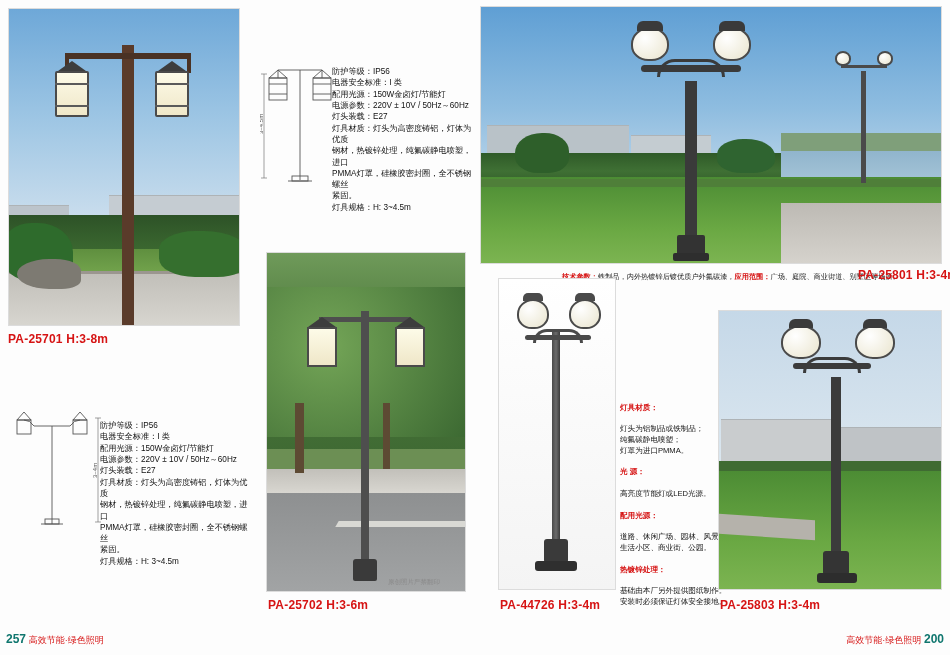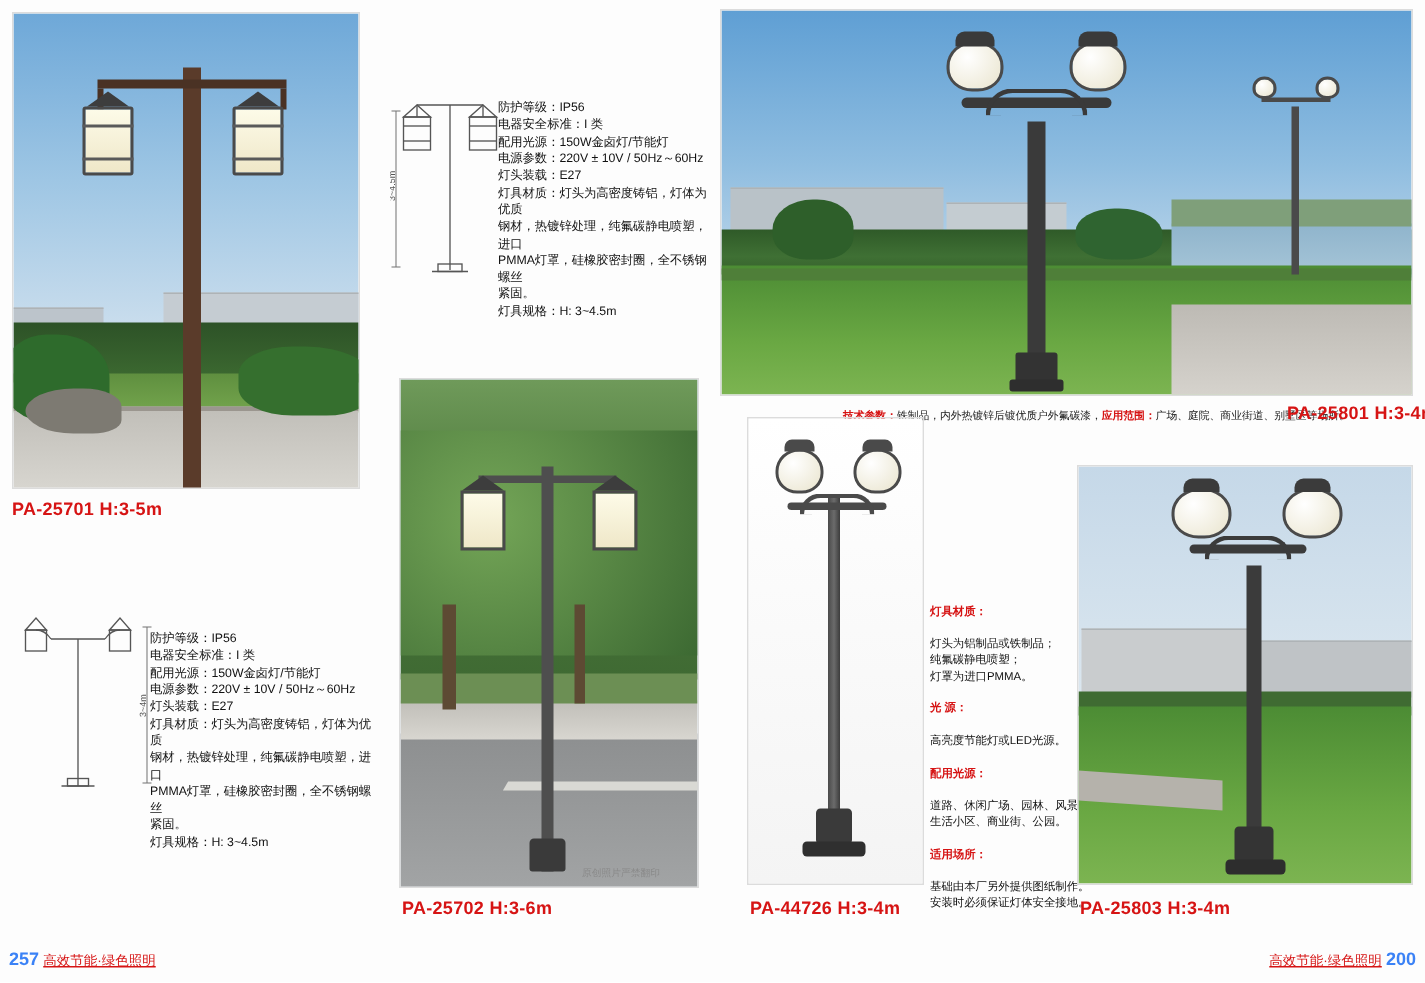--- a/index.html
+++ b/index.html
@@ -125,25 +125,25 @@
 
   
   .footer-left, .footer-right {
     position: absolute; bottom: 8px;
     font-size: 10px;
     color: #d61414;
     white-space: nowrap;
   }
   .pagenum {
     display: inline-block;
-    color: #3b82f6;
+    color: #0f766e;
     font-weight: bold;
     font-size: 12px;
   }
-  .footer-text { color: #d61414; font-size: 9px; text-decoration: underline; }
+  .footer-text { color: #d61414; font-size: 9px; }
   .footer-left { left: 6px; }
   .footer-right { right: 6px; }
 </style>
 </head>
 <body>
 
 <div class="page">
 
   <div class="photo" style="left:8px; top:8px; width:232px; height:318px; border:1px solid #dcdcdc;">
     <div class="sky sky-blue"></div>
@@ -164,21 +164,21 @@
     <div class="lantern-top" style="left:149px; top:52px;"></div>
     <div style="position:absolute;left:46px;top:74px;width:34px;height:2px;background:#5a5a5a;"></div>
     <div style="position:absolute;left:146px;top:74px;width:34px;height:2px;background:#5a5a5a;"></div>
     <div style="position:absolute;left:46px;top:96px;width:34px;height:2px;background:#5a5a5a;"></div>
     <div style="position:absolute;left:146px;top:96px;width:34px;height:2px;background:#5a5a5a;"></div>
 
     <div style="position:absolute;left:-6px;top:214px;width:70px;height:58px;background:#2e6b2c;border-radius:40% 50% 30% 40%;"></div>
     <div style="position:absolute;left:150px;top:222px;width:90px;height:46px;background:#356f2e;border-radius:40% 50% 35% 40%;"></div>
     <div style="position:absolute;left:8px;top:250px;width:64px;height:30px;background:#7d7a72;border-radius:50% 40% 30% 50%;"></div>
   </div>
-  <div class="code" style="left:8px; top:332px;">PA-25701  H:3-5m</div>
+  <div class="code" style="left:8px; top:332px;">PA-25701  H:3-8m</div>
 
   <div class="drawing" style="left:260px; top:48px;">
     <svg width="80" height="140" viewBox="0 0 80 140">
       <g stroke="#555" fill="none" stroke-width="0.9">
         <line x1="40" y1="22" x2="40" y2="132"></line>
         <line x1="18" y1="22" x2="62" y2="22"></line>
         <line x1="18" y1="22" x2="18" y2="30"></line>
         <line x1="62" y1="22" x2="62" y2="30"></line>
         <rect x="9" y="30" width="18" height="22"></rect>
         <polygon points="9,30 18,22 27,30"></polygon>
@@ -319,21 +319,21 @@
   <div class="redspec" style="left:620px; top:392px; width:120px;">
     <span class="hd">灯具材质：</span><br>
     <span>灯头为铝制品或铁制品；
 纯氟碳静电喷塑；
 灯罩为进口PMMA。</span><br>
     <span class="hd">光  源：</span><br>
     <span>高亮度节能灯或LED光源。</span><br>
     <span class="hd">配用光源：</span><br>
     <span>道路、休闲广场、园林、风景区、
 生活小区、商业街、公园。</span><br>
-    <span class="hd">适用场所：</span><br>
+    <span class="hd">热镀锌处理：</span><br>
     <span>基础由本厂另外提供图纸制作。
 安装时必须保证灯体安全接地。</span>
   </div>
 
   <div class="photo" style="left:718px; top:310px; width:224px; height:280px; border:1px solid #dcdcdc;">
     <div class="sky" style="background:linear-gradient(#c5d8e8 0%, #dde8f0 60%, #eef2f4 100%);"></div>
     <div class="bldg" style="left:2px; top:108px; width:118px; height:46px; background:#c9ccce;"></div>
     <div class="bldg" style="left:120px; top:116px; width:104px; height:38px; background:#bfc3c6;"></div>
     <div style="position:absolute;left:0;top:150px;width:100%;height:16px;background:#3f6b32;"></div>
     <div class="ground-green" style="height:118px;"></div>

